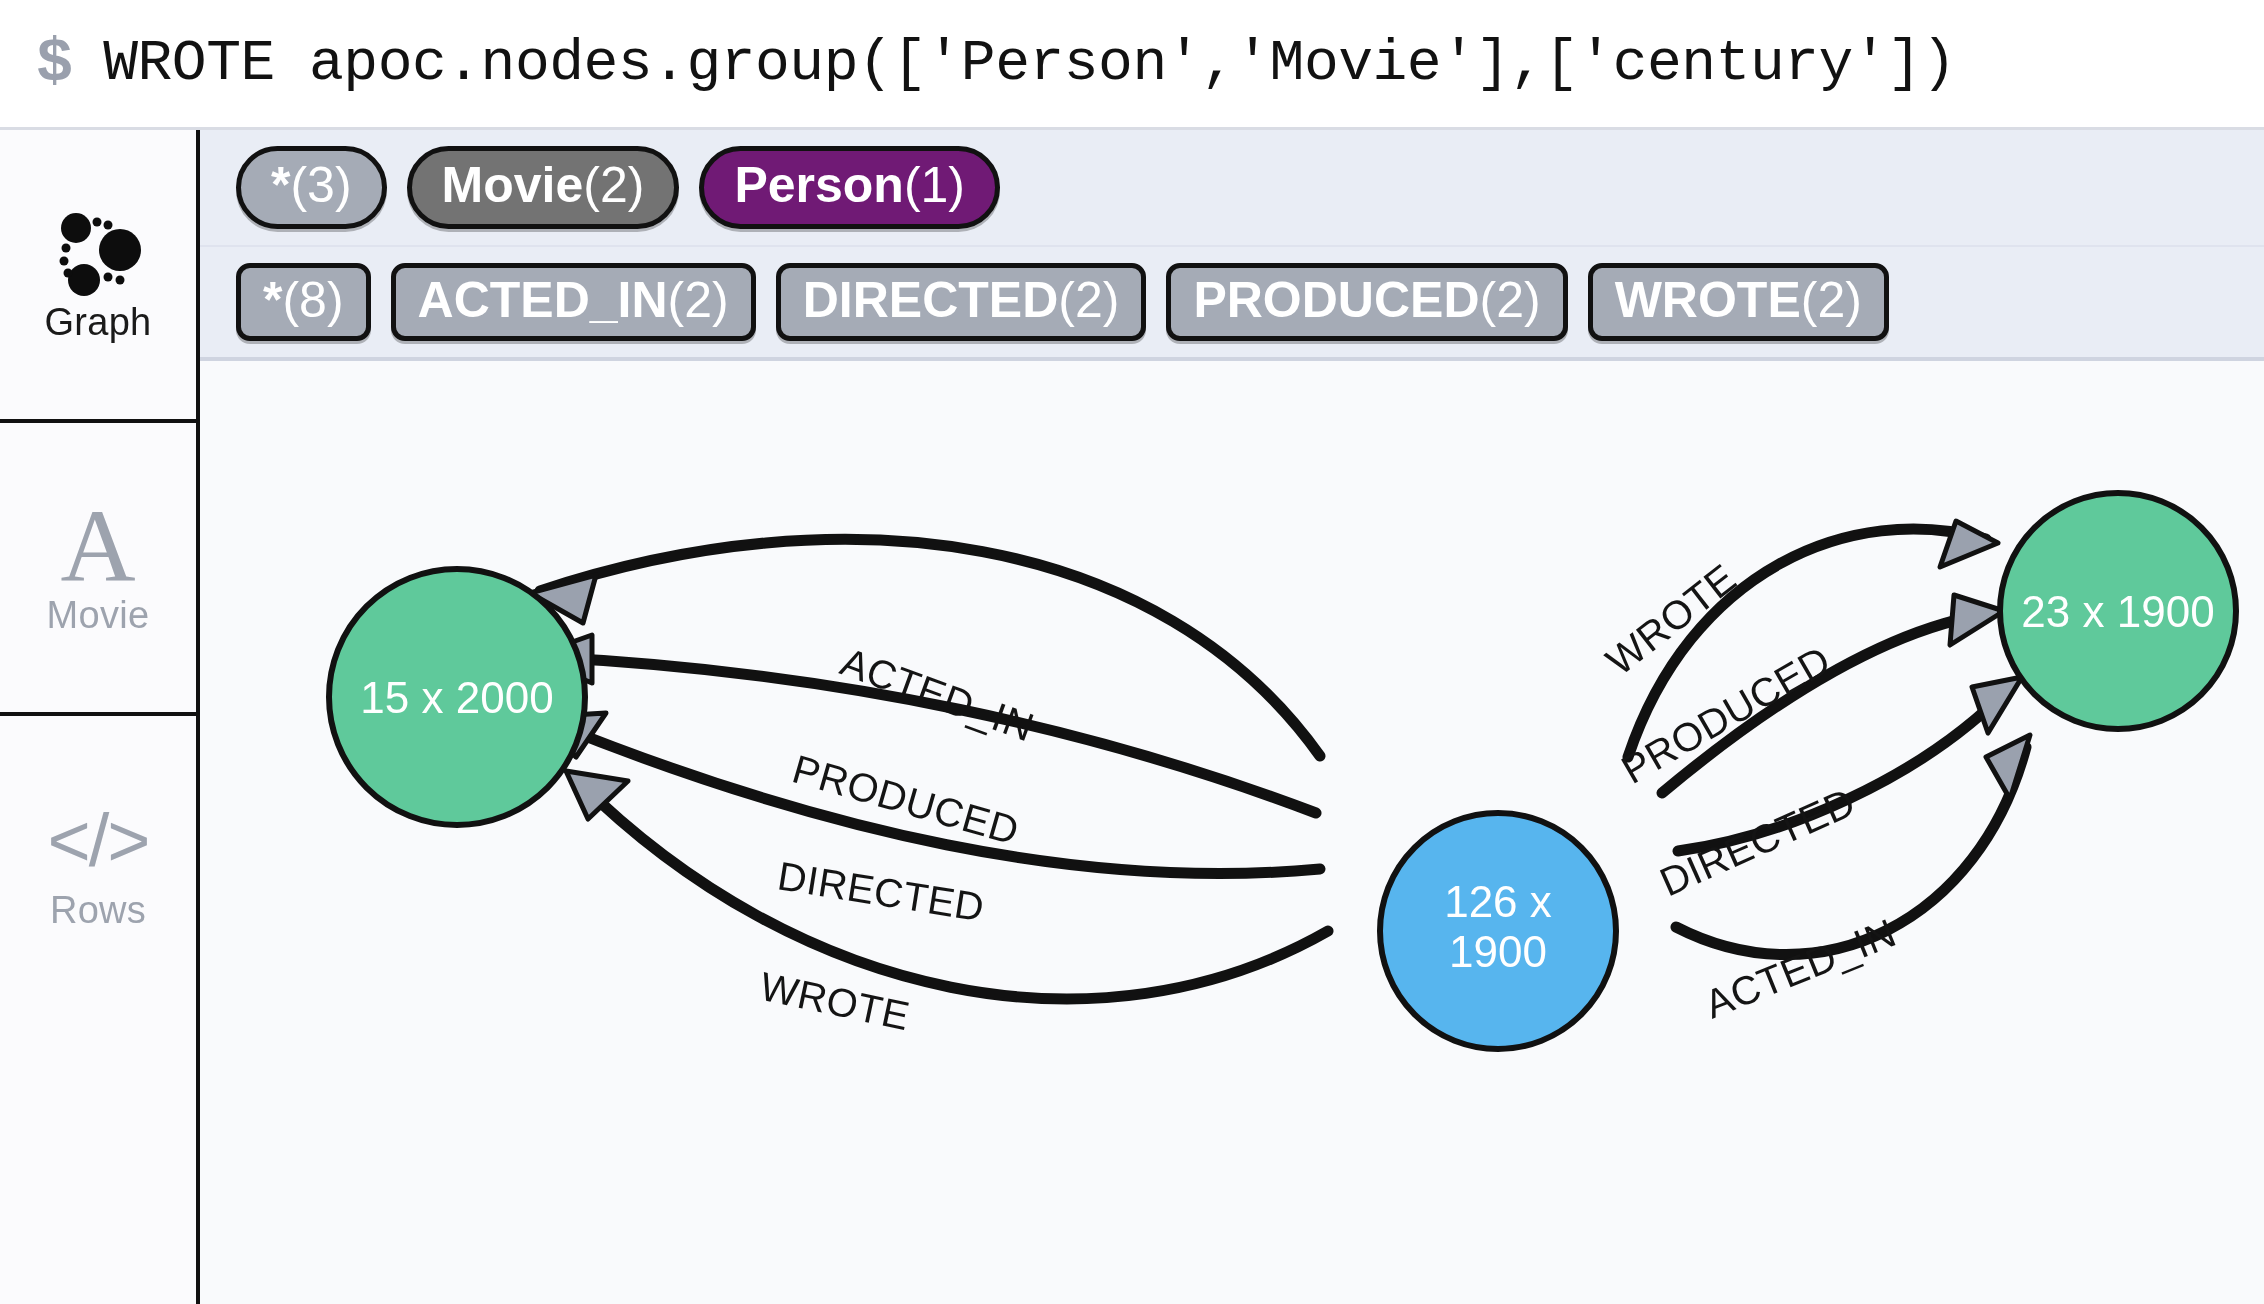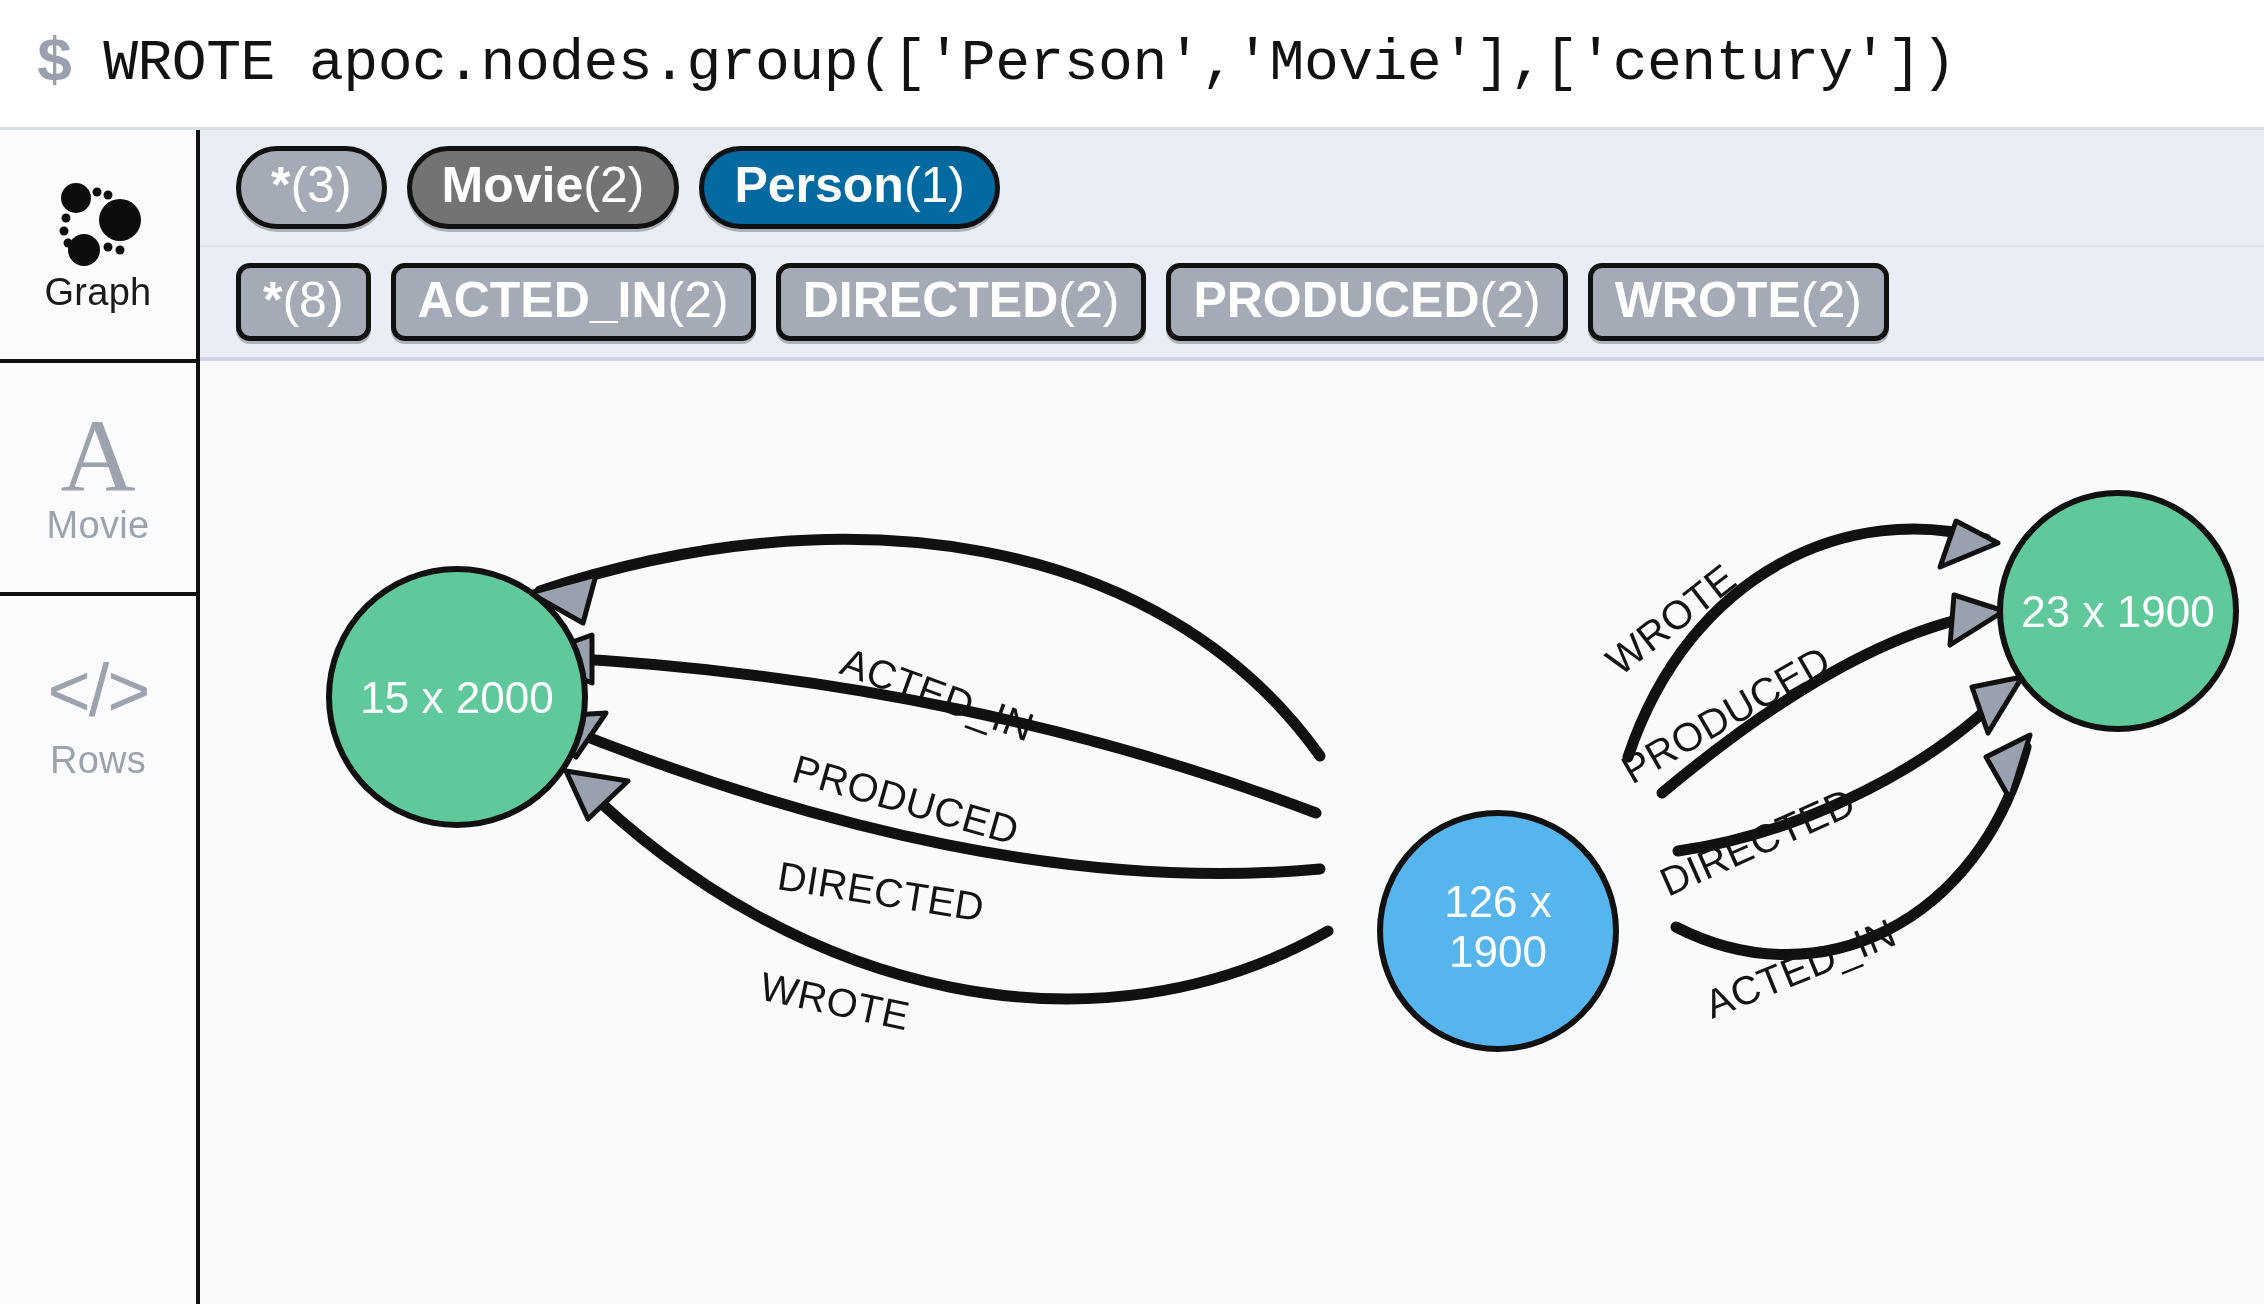--- a/index.html
+++ b/index.html
@@ -34,21 +34,21 @@
   
   .body-split { position:absolute; left:0; top:130px; width:2264px; height:1174px; display:flex; }
 
   
   .sidebar {
     width: 200px; height: 1174px; background:#fbfbfd;
     border-right: 4px solid #111;
     display:flex; flex-direction:column;
   }
   .side-item {
-    height: 233px;
+    height: 293px;
     display:flex; flex-direction:column; align-items:center; justify-content:center;
     gap: 0;
     border-bottom: 4px solid #111;
     cursor:pointer;
     position: relative;
   }
   .side-item:last-child { border-bottom: none; }
   .side-label { font-size: 38px; letter-spacing:0.3px; }
   .side-item.active .side-label { color:#1a1a1a; }
   .side-item .side-label { color:#9da3ae; }
@@ -88,21 +88,21 @@
     box-shadow: 0 3px 0 rgba(0,0,0,0.25);
   }
   .chip .nm { font-weight: 700; font-size: 50px; }
   .chip .ct { font-weight: 400; font-size: 50px; }
   .chip.pill { border-radius: 999px; }
   .chip.rect { border-radius: 14px; padding: 6px 22px 10px 22px; }
   .chip.rect .nm, .chip.rect .ct { font-size: 50px; }
 
   .chip.gray  { background:#a5abb6; }
   .chip.green { background:#737373; }
-  .chip.blue  { background:#0369a1;justify-content:space-between; }
+  .chip.blue  { background:#701a75;justify-content:space-between; }
 
   
   .graph-canvas {
     flex:1; background:#f9fafc; position:relative; overflow:hidden;
   }
   .graph-canvas svg { position:absolute; left:0; top:0; }
 
   .edge-path { fill:none; stroke:#111111; stroke-width:11; stroke-linecap:round; }
   .edge-label {
     font-family: "Liberation Sans", sans-serif;

